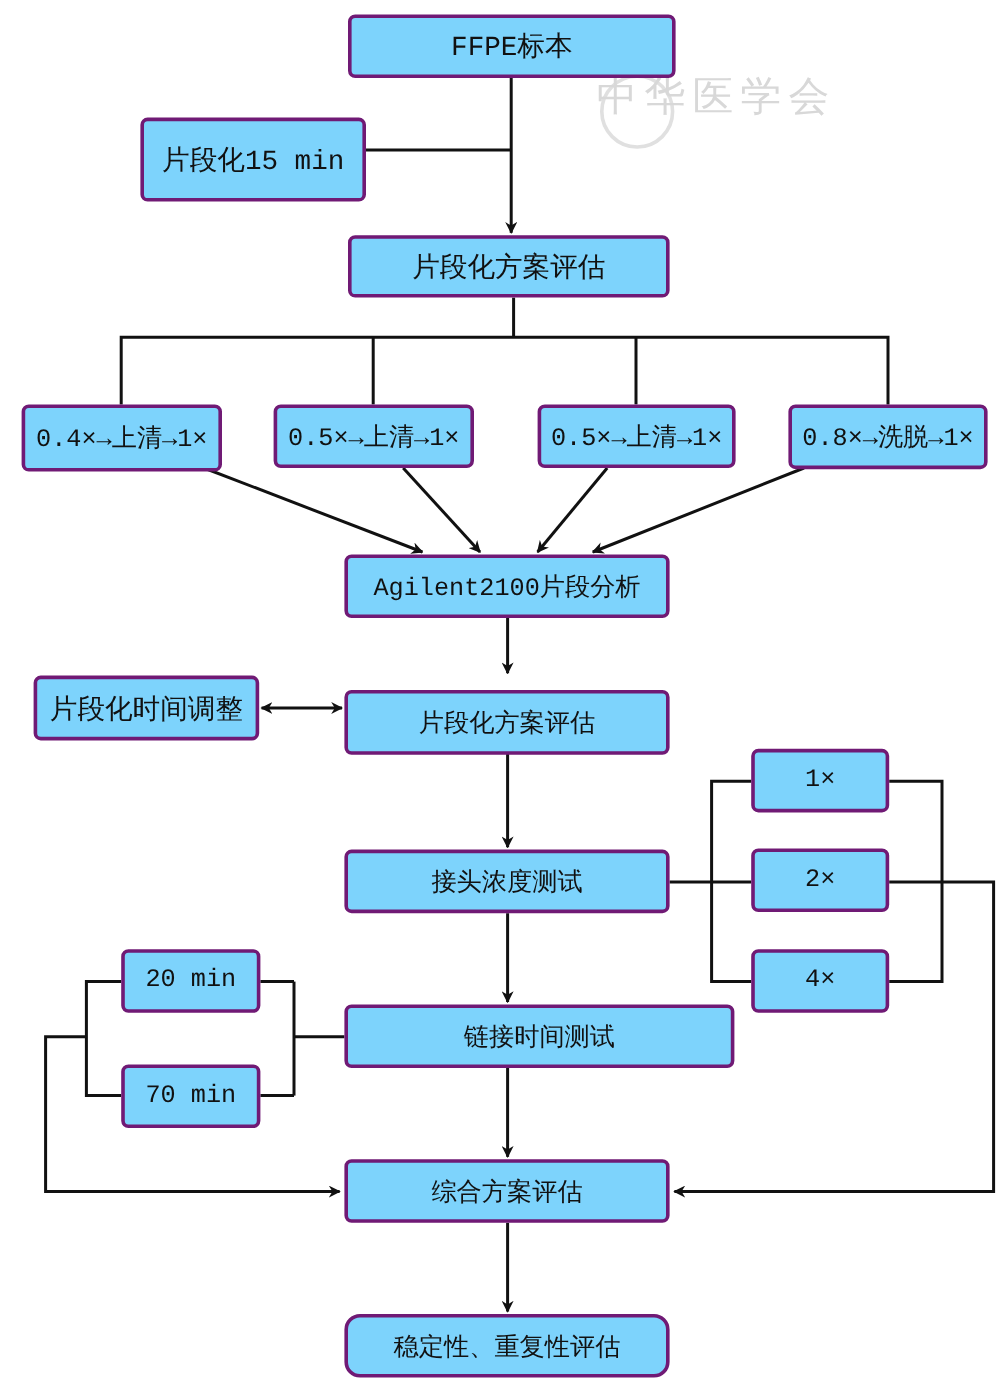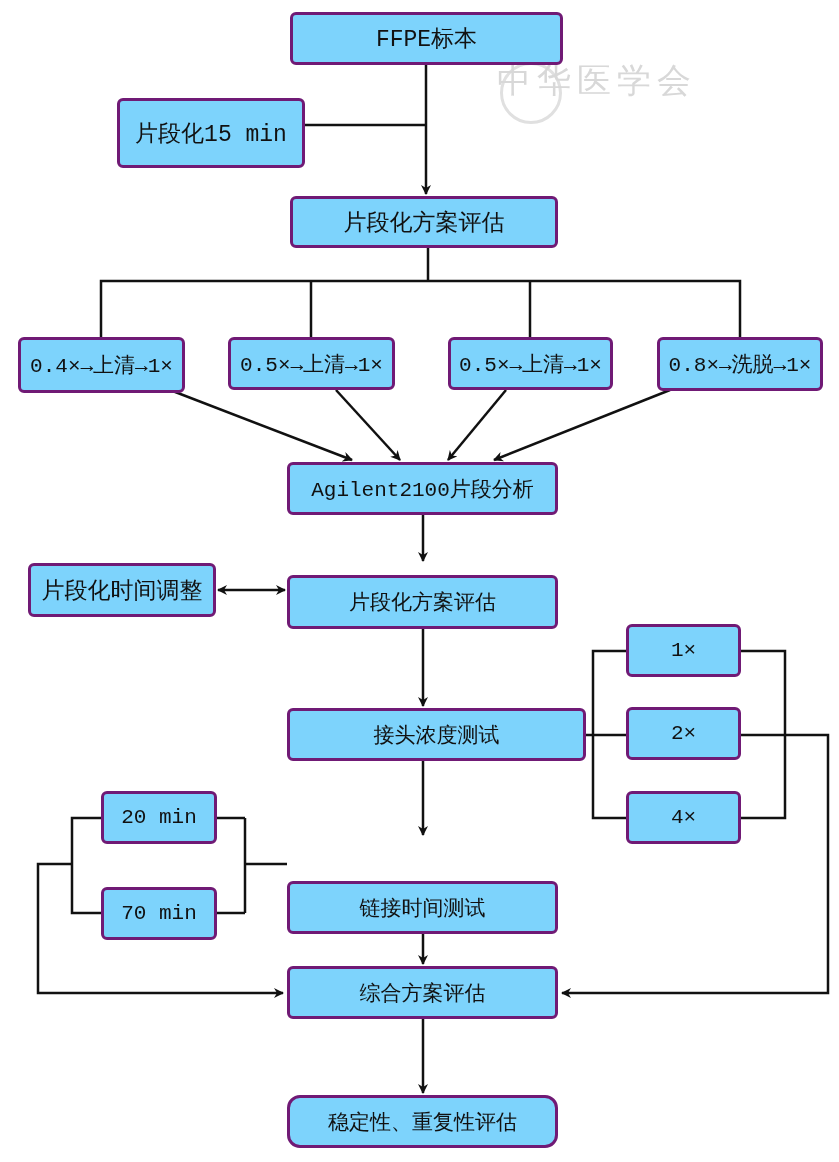--- a/index.html
+++ b/index.html
@@ -63,23 +63,23 @@
 
 <div class="box" style="left:18px;top:337px;width:167px;height:56px;">0.4×→上清→1×</div>
 <div class="box" style="left:228px;top:337px;width:167px;height:53px;">0.5×→上清→1×</div>
 <div class="box" style="left:448px;top:337px;width:165px;height:53px;">0.5×→上清→1×</div>
 <div class="box" style="left:657px;top:337px;width:166px;height:54px;">0.8×→洗脱→1×</div>
 
 <div class="box" style="left:287px;top:462px;width:271px;height:53px;">Agilent2100片段分析</div>
 <div class="box big" style="left:28px;top:563px;width:188px;height:54px;">片段化时间调整</div>
 <div class="box" style="left:287px;top:563px;width:271px;height:54px;margin-top:12px;">片段化方案评估</div>
 
-<div class="box" style="left:287px;top:708px;width:299px;height:53px;">接头浓度测试</div>
+<div class="box" style="left:287px;top:708px;width:271px;height:53px;">接头浓度测试</div>
 <div class="box" style="left:626px;top:624px;width:115px;height:53px;">1×</div>
 <div class="box" style="left:626px;top:707px;width:115px;height:53px;">2×</div>
 <div class="box" style="left:626px;top:791px;width:115px;height:53px;">4×</div>
 
 <div class="box" style="left:101px;top:791px;width:116px;height:53px;">20 min</div>
 <div class="box" style="left:101px;top:887px;width:116px;height:53px;">70 min</div>
-<div class="box" style="left:287px;top:837px;width:271px;height:53px;margin-top:44px;">链接时间测试</div>
+<div class="box" style="left:287px;top:837px;width:325px;height:53px;">链接时间测试</div>
 
 <div class="box" style="left:287px;top:966px;width:271px;height:53px;">综合方案评估</div>
 <div class="box" style="left:287px;top:1095px;width:271px;height:53px;border-radius:13px;">稳定性、重复性评估</div>
 
 </body></html>

